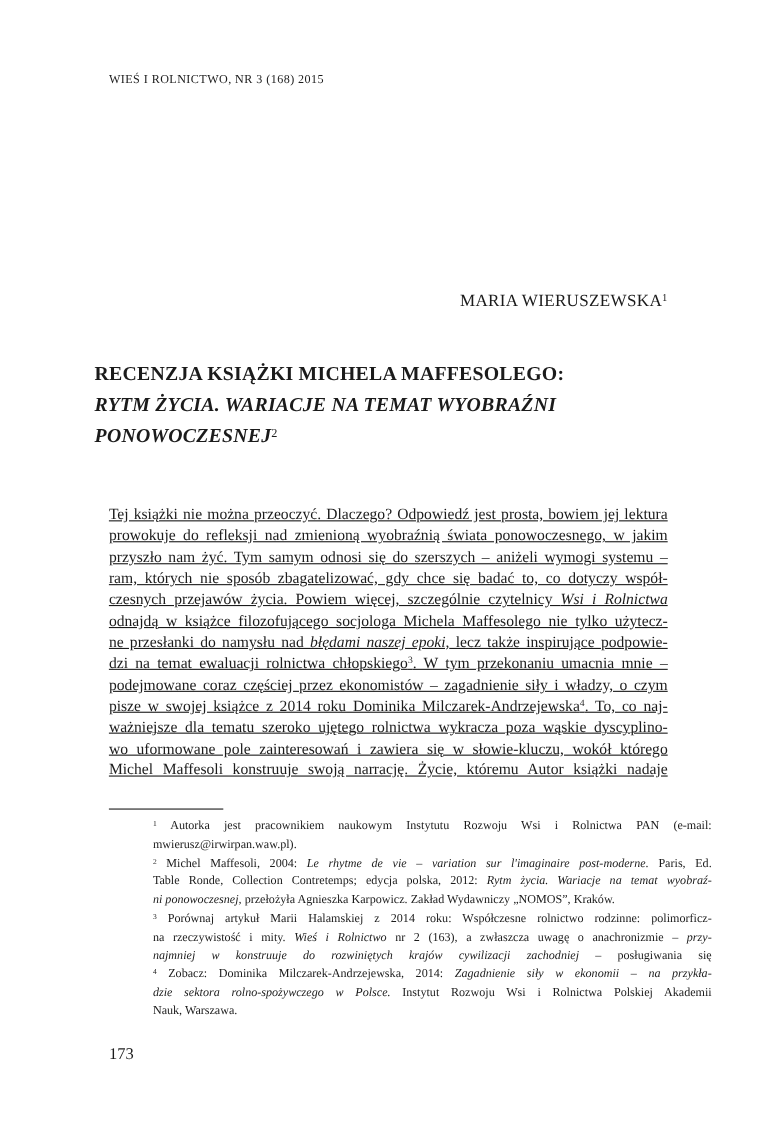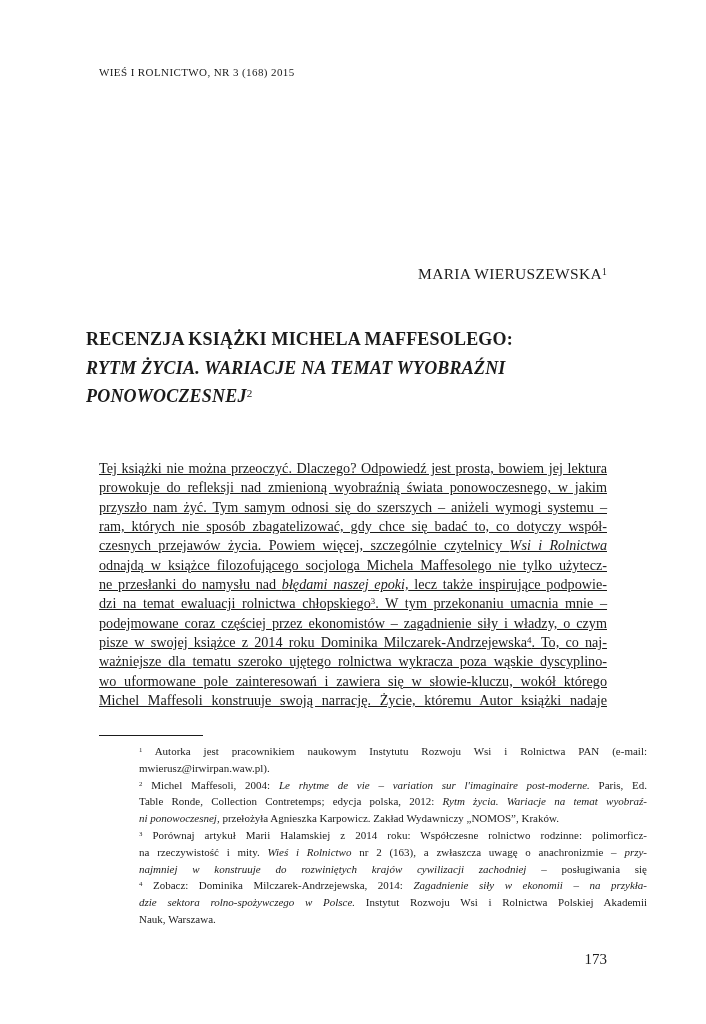--- a/index.html
+++ b/index.html
@@ -52,21 +52,20 @@
   .footnotes-block {
     position: absolute;
     top: 743px; left: 99px; width: 508px;
     font-size: 11px;
     line-height: 16.8px;
     margin-left: 40px;
   }
   .page-number {
     position: absolute;
     top: 951px; left: 99px; width: 508px;
-    text-align: right;
     font-size: 15px;
   }
   .line { white-space: normal; }
   .line.just { text-align: justify; text-align-last: justify; }
   .i { font-style: italic; }
   sup {
     font-size: 0.62em;
     line-height: 0;
     vertical-align: baseline;
     position: relative;

